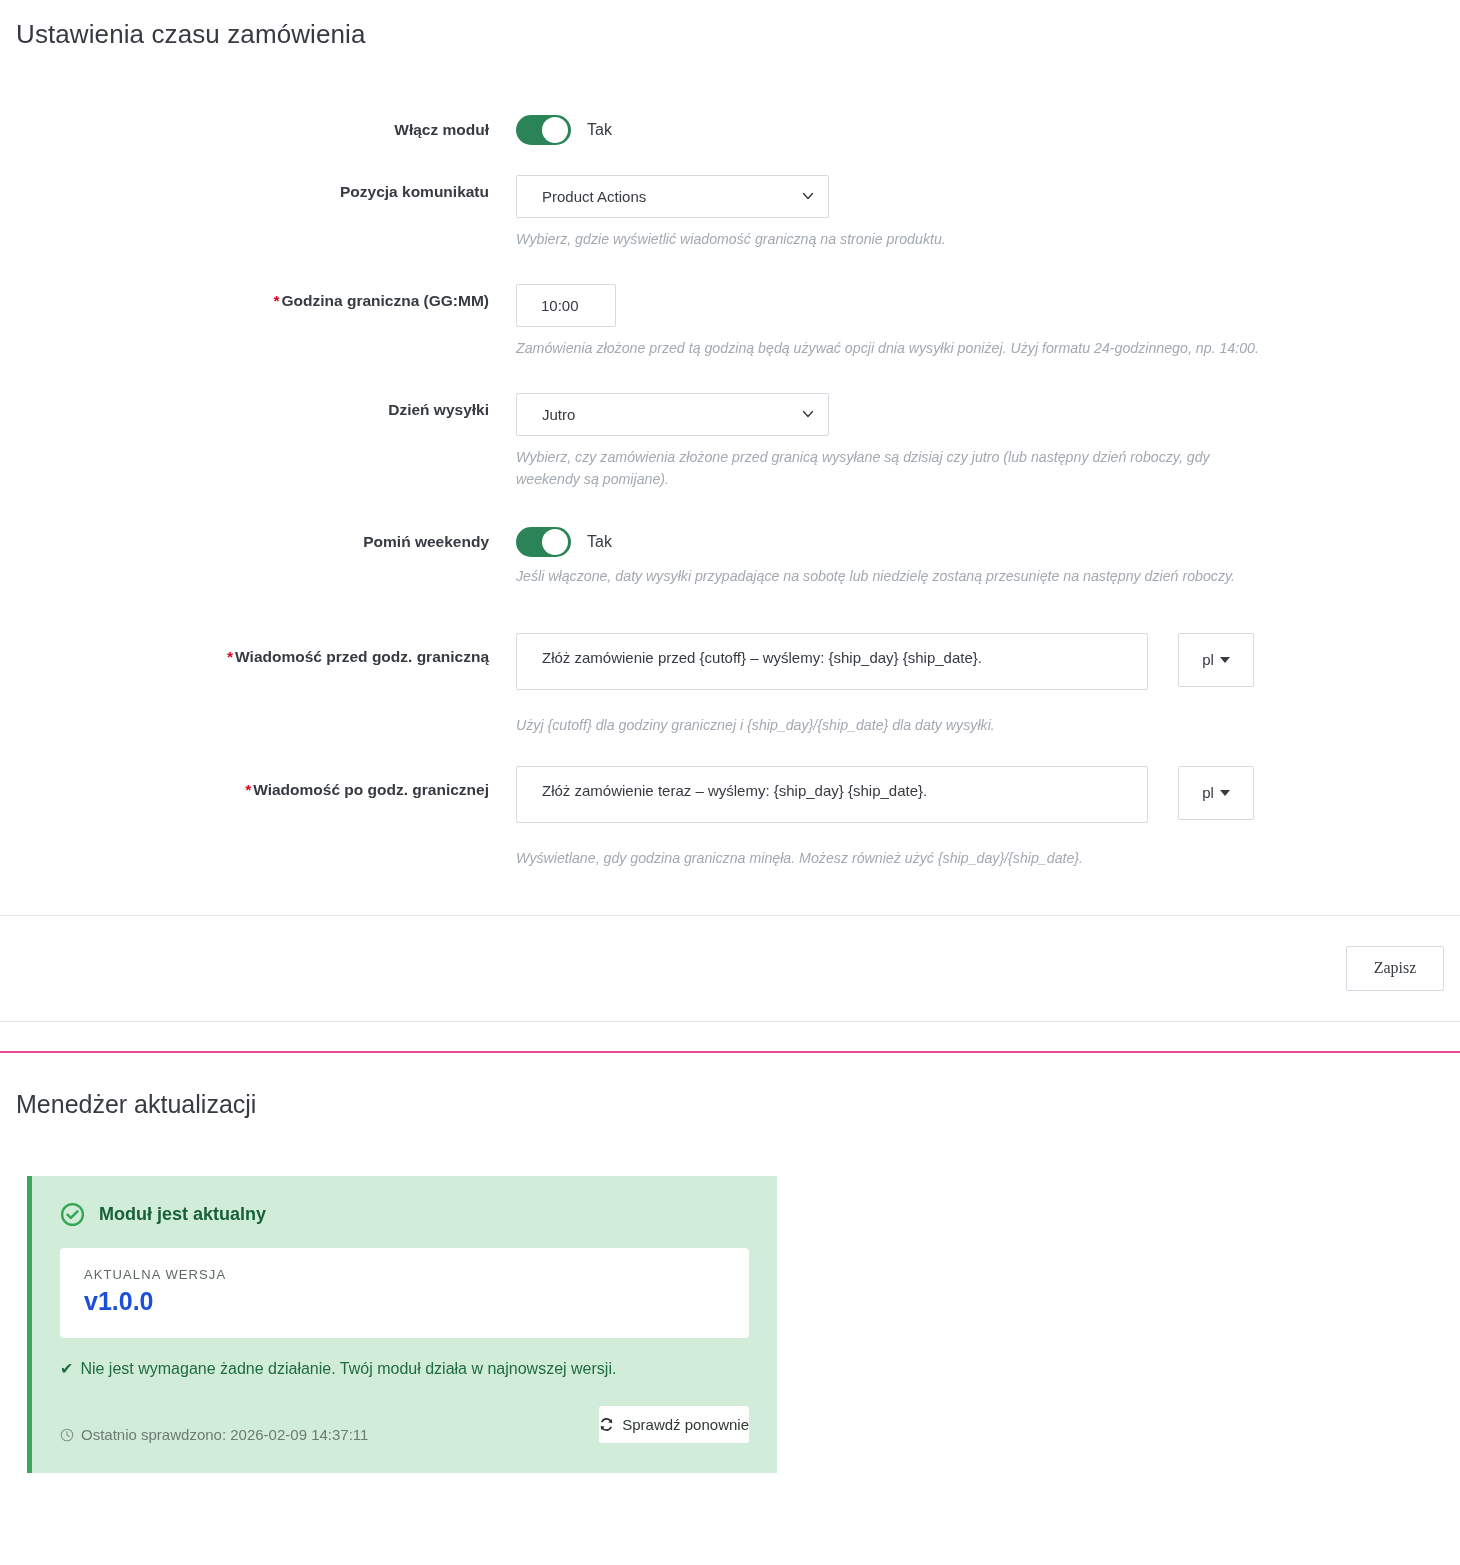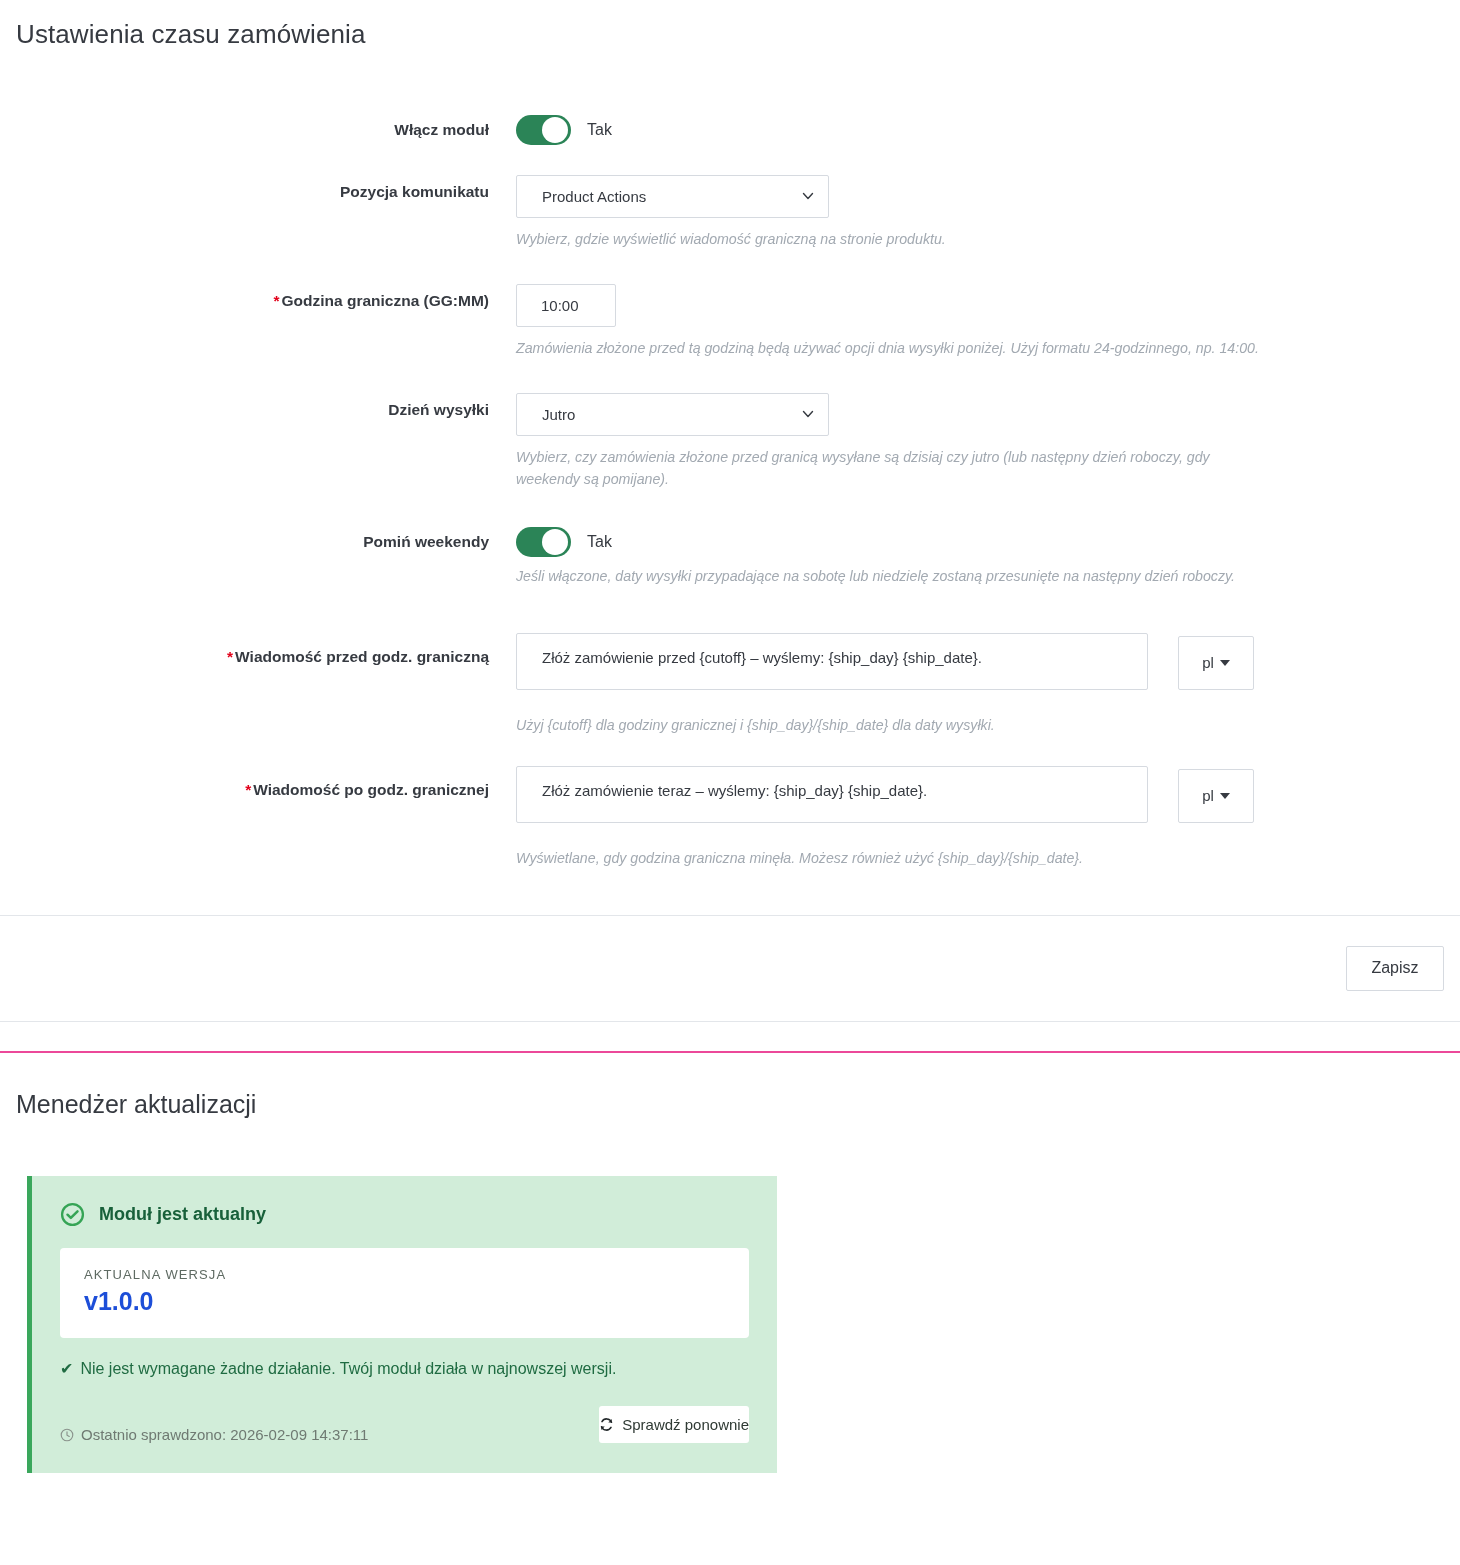--- a/index.html
+++ b/index.html
@@ -137,21 +137,21 @@
     display: flex;
     align-items: center;
     padding: 0 12px 0 24px;
     font-size: 15px;
     color: #363a41;
   }
 
   
   .ta-row {
     display: flex;
-    align-items: flex-end;
+    align-items: flex-start;
     gap: 30px;
   }
   .textarea-box {
     width: 632px;
     height: 57px;
     border: 1px solid #d6dae0;
     border-radius: 2px;
     background: #ffffff;
     padding: 14px 16px 0 25px;
     font-size: 15px;
@@ -200,21 +200,21 @@
     padding-right: 16px;
   }
   .btn-save {
     min-width: 98px;
     height: 45px;
     border: 1px solid #d6dae0;
     background: #ffffff;
     border-radius: 2px;
     font-size: 16px;
     color: #363a41;
-    font-family: Liberation Sans, sans-serif;
+    font-family: Liberation Serif, serif;
     cursor: pointer;
     padding: 0 18px;
   }
 
   
   .panel-updates {
     border-top: 2px solid #ec4899;
     margin-top: 29px;
     padding-bottom: 30px;
   }

